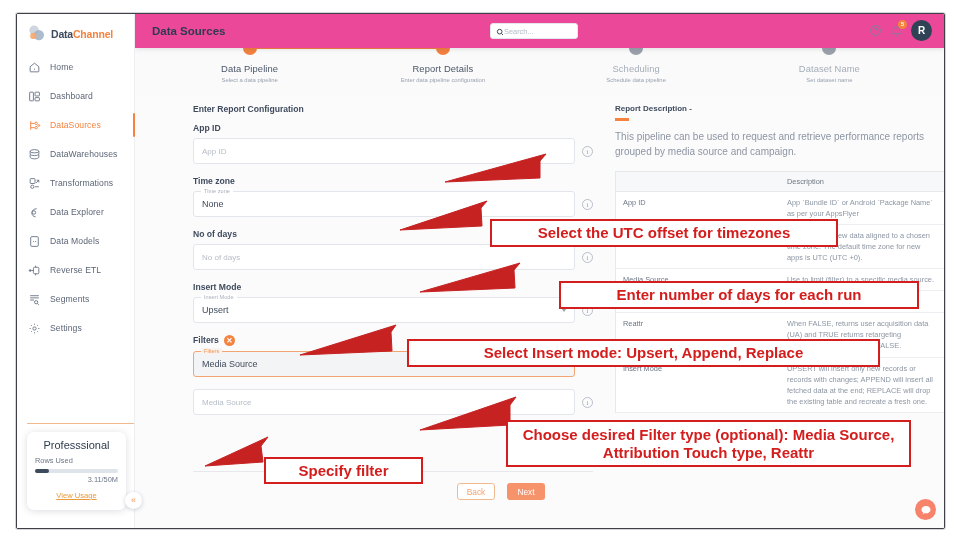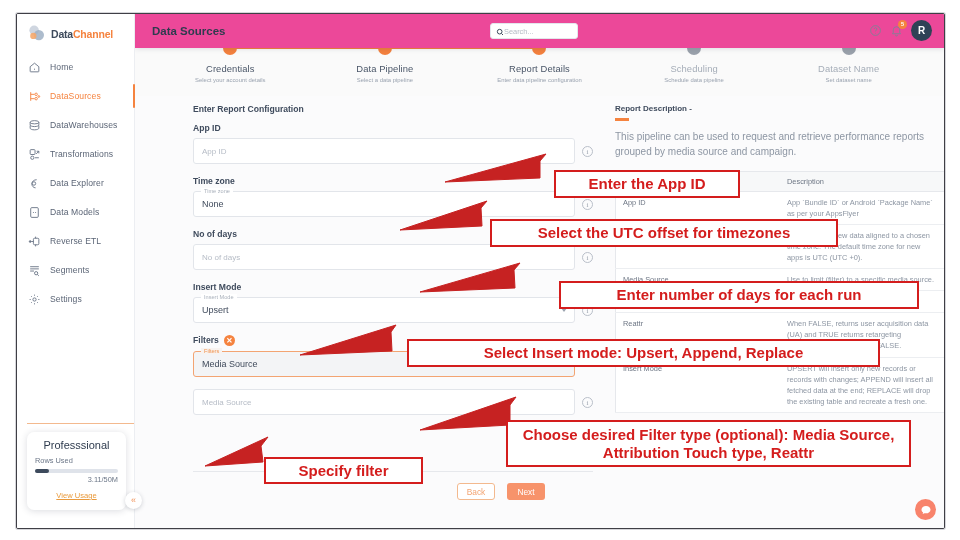--- a/index.html
+++ b/index.html
@@ -222,20 +222,30 @@
       <div class="nav-item">
         <span class="nav-ico">
           <svg viewBox="0 0 24 24" fill="none" stroke="currentColor" stroke-width="1.7">
               <path d="M4 10.5 12 4l8 6.5V19a1 1 0 0 1-1 1H5a1 1 0 0 1-1-1z"></path>
               <circle cx="12" cy="15" r="1" fill="currentColor" stroke="none"></circle>
             </svg>
         </span>
         <span class="nav-label">Home</span>
       </div>
 
+      <div class="nav-item">
+        <span class="nav-ico">
+          <svg viewBox="0 0 24 24" fill="none" stroke="currentColor" stroke-width="1.7">
+              <rect x="3" y="4" width="7" height="16" rx="1"></rect>
+              <rect x="13" y="4" width="8" height="7" rx="1"></rect>
+              <rect x="13" y="14" width="8" height="6" rx="1"></rect>
+            </svg>
+        </span>
+        <span class="nav-label">Dashboard</span>
+      </div>
 
       <div class="nav-item active">
         <span class="nav-ico">
           <svg viewBox="0 0 24 24" fill="none" stroke="currentColor" stroke-width="1.7">
               <path d="M5 4v16"></path>
               <path d="M5 8h7"></path>
               <path d="M5 16h7"></path>
               <circle cx="15" cy="8" r="2.3"></circle>
               <circle cx="15" cy="16" r="2.3"></circle>
               <circle cx="20" cy="12" r="1.6"></circle>
@@ -368,26 +378,20 @@
           </svg>
         <span class="badge">5</span>
       </span>
       <div id="avatar">R</div>
     </div>
   </div>
 
   <div id="content">
 
     <div id="stepper">
-      <div class="step done">
-        <span class="bar"></span>
-        <span class="dot"></span>
-        <div class="st-title">Credentials</div>
-        <div class="st-sub">Select your account details</div>
-      </div>
       <div class="step done">
         <span class="bar"></span>
         <span class="dot"></span>
         <div class="st-title">Data Pipeline</div>
         <div class="st-sub">Select a data pipeline</div>
       </div>
       <div class="step done">
         <span class="dot"></span>
         <div class="st-title">Report Details</div>
         <div class="st-sub">Enter data pipeline configuration</div>
@@ -523,19 +527,18 @@
     <g fill="#c62222" stroke="#c62222" stroke-width="1">
       <polygon points="546,154 445,182 540,178 540,161"></polygon>
       <polygon points="487,201 400,230 482,226 481,208"></polygon>
       <polygon points="520,263 420,292 515,288 514,270"></polygon>
       <polygon points="396,325 300,355 392,351 391,332"></polygon>
       <polygon points="516,397 420,430 510,425 510,405"></polygon>
       <polygon points="268,437 205,466 263,462 261,446"></polygon>
     </g>
   </svg>
 
-  <div class="ann" style="left:554px; top:170px; width:186px; height:28px; font-size:15px;">Enter the App ID</div>
   <div class="ann" style="left:490px; top:219px; width:348px; height:28px; font-size:15px;">Select the UTC offset for timezones</div>
   <div class="ann" style="left:515px; top:281px; width:360px; height:28px; font-size:15px;margin-left:44px;">Enter number of days for each run</div>
   <div class="ann" style="left:407px; top:339px; width:473px; height:28px; font-size:15px;">Select Insert mode: Upsert, Append, Replace</div>
   <div class="ann" style="left:506px; top:420px; width:405px; height:47px; font-size:15px;">Choose desired Filter type (optional): Media Source, Attribution Touch type, Reattr</div>
   <div class="ann" style="left:264px; top:457px; width:159px; height:27px; font-size:15px;">Specify filter</div>
 </div>
 
 </body></html>

